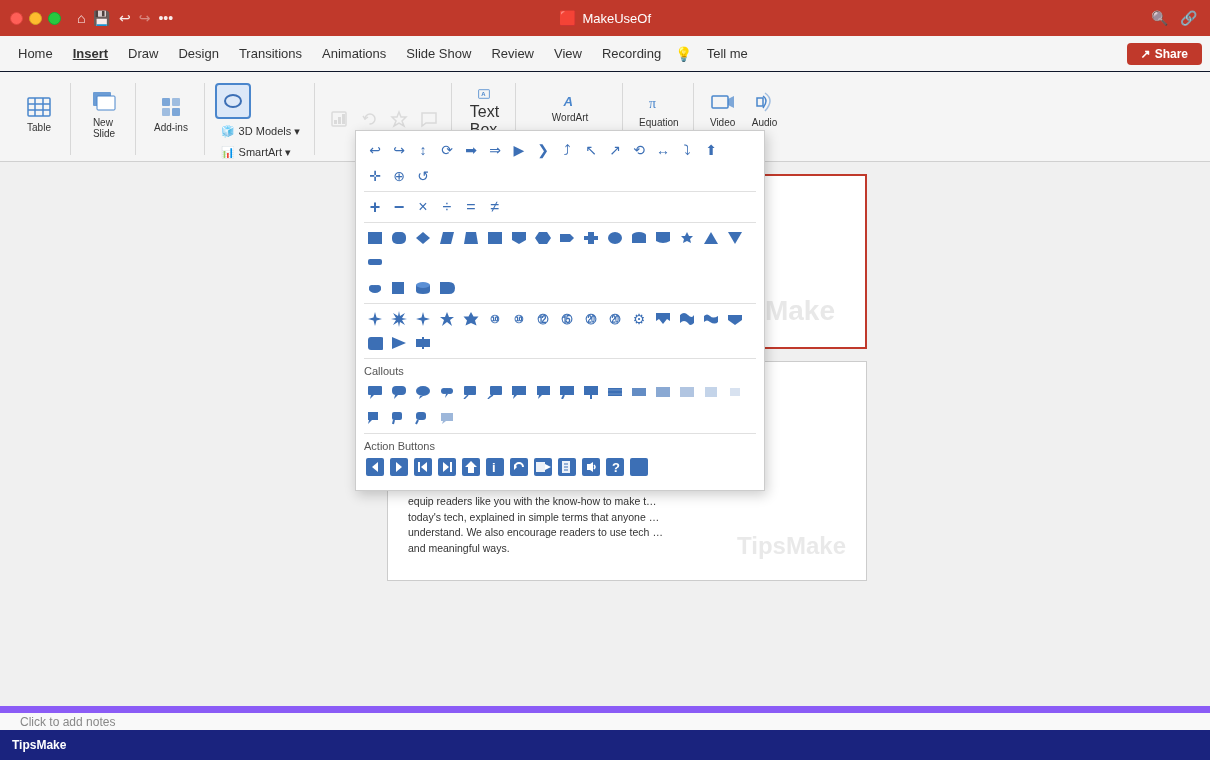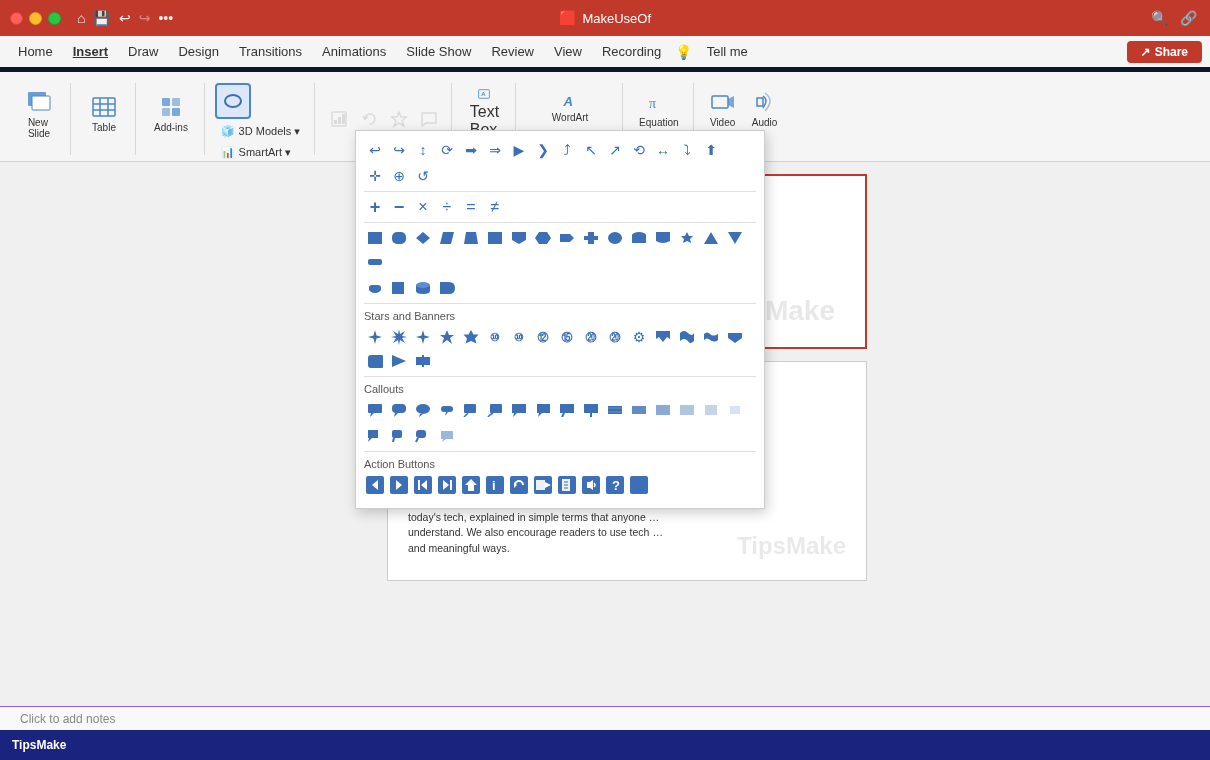--- a/index.html
+++ b/index.html
@@ -45,21 +45,21 @@
       gap: 12px;
     }
 
     
     #menubar {
       background: #f5f5f5;
       height: 36px;
       display: flex;
       align-items: center;
       padding: 0 8px;
-      border-bottom: 5px solid #0f172a;
+      border-bottom: 1px solid #0f172a;
     }
     .menu-item {
       padding: 4px 10px;
       font-size: 13px;
       color: #333;
       cursor: pointer;
       border-radius: 4px;
     }
     .menu-item.active { font-weight: 600; text-decoration: underline; }
 
@@ -306,40 +306,40 @@
   <div style="background:#c0392b;color:white;padding:4px 14px;border-radius:4px;font-size:12px;font-weight:600;cursor:pointer;display:flex;align-items:center;gap:4px;">
     <span>↗</span>
     <span>Share</span>
   </div>
 </div>
 
 <div id="ribbon">
 
   <div class="ribbon-group">
     <div class="ribbon-btn-large">
-      <svg width="28" height="28" viewBox="0 0 28 28">
-        <rect x="3" y="5" width="18" height="14" rx="1" fill="#4a86cc" opacity="0.8"></rect>
-        <rect x="7" y="9" width="18" height="14" rx="1" fill="white" stroke="#4a86cc" stroke-width="1"></rect>
-      </svg>
-      <span style="font-size:10px;">New<br>Slide</span>
-    </div>
-    <div class="ribbon-group-label"></div>
-  </div>
-
-  <div class="ribbon-group">
-    <div class="ribbon-btn-large">
       <svg width="26" height="26" viewBox="0 0 26 26">
         <rect x="2" y="4" width="22" height="18" rx="1" fill="none" stroke="#4a86cc" stroke-width="1.5"></rect>
         <line x1="2" y1="10" x2="24" y2="10" stroke="#4a86cc" stroke-width="1.5"></line>
         <line x1="2" y1="16" x2="24" y2="16" stroke="#4a86cc" stroke-width="1.5"></line>
         <line x1="9" y1="4" x2="9" y2="22" stroke="#4a86cc" stroke-width="1.5"></line>
         <line x1="17" y1="4" x2="17" y2="22" stroke="#4a86cc" stroke-width="1.5"></line>
       </svg>
       <span style="font-size:10px;">Table</span>
     </div>
+  </div>
+
+  <div class="ribbon-group">
+    <div class="ribbon-btn-large">
+      <svg width="28" height="28" viewBox="0 0 28 28">
+        <rect x="3" y="5" width="18" height="14" rx="1" fill="#4a86cc" opacity="0.8"></rect>
+        <rect x="7" y="9" width="18" height="14" rx="1" fill="white" stroke="#4a86cc" stroke-width="1"></rect>
+      </svg>
+      <span style="font-size:10px;">New<br>Slide</span>
+    </div>
+    <div class="ribbon-group-label"></div>
   </div>
 
 
   <div class="ribbon-group">
     <div class="ribbon-btn-large">
       <svg width="26" height="26" viewBox="0 0 26 26">
         <rect x="4" y="4" width="8" height="8" rx="1" fill="#4a86cc" opacity="0.7"></rect>
         <rect x="14" y="4" width="8" height="8" rx="1" fill="#4a86cc" opacity="0.5"></rect>
         <rect x="4" y="14" width="8" height="8" rx="1" fill="#4a86cc" opacity="0.5"></rect>
         <rect x="14" y="14" width="8" height="8" rx="1" fill="#4a86cc" opacity="0.7"></rect>
@@ -610,21 +610,20 @@
       </div>
     <div class="shape-item">
         <svg width="16" height="14" viewBox="0 0 16 14">
           <path d="M1,1 h9 q6,0 6,6 q0,6 -6,6 h-9 z" fill="#3c6fb5"></path>
         </svg>
       </div>
   </div>
 
   <hr class="divider-line">
 
-  <div class="dropdown-section-label">Stars and Banners</div>
   <div class="shape-grid">
     <div class="shape-item">
         <svg width="16" height="16" viewBox="0 0 16 16">
           <path d="M8,1 L9.5,6.5 L15,8 L9.5,9.5 L8,15 L6.5,9.5 L1,8 L6.5,6.5 Z" fill="#3c6fb5"></path>
         </svg>
       </div>
     <div class="shape-item">
         <svg width="16" height="16" viewBox="0 0 16 16">
           <path d="M8,0 L9,5 L14,2 L11,7 L16,8 L11,9 L14,14 L9,11 L8,16 L7,11 L2,14 L5,9 L0,8 L5,7 L2,2 L7,5 Z" fill="#3c6fb5"></path>
         </svg>
@@ -921,19 +920,19 @@
       <div class="slide slide2" style="width:480px;min-height:220px;background:white;border:1px solid #ccc;padding:20px;position:relative;">
         <div class="slide-brand">MakeUseOf</div>
         <div class="slide-body" style="font-size:10.5px;color:#333;line-height:1.5;">Founded in 2007, MUO has grown into one of the la…<br>technology publications on the web. Our expertise i…<br>tech has resulted in millions of visitors every month …<br>hundreds of thousands of fans on social media. We …<br>technology is only as useful as the one who uses it …<br>equip readers like you with the know-how to make t…<br>today's tech, explained in simple terms that anyone …<br>understand. We also encourage readers to use tech …<br>and meaningful ways.</div>
         <div style="position:absolute;right:20px;bottom:20px;font-size:24px;font-weight:900;color:rgba(200,200,200,0.4);">TipsMake</div>
       </div>
     </div>
 
   </div>
 </div>
 
-<div id="notes-bar" style="background:#f9f9f9;height:24px;display:flex;align-items:center;padding:0 20px;font-size:12px;color:#888;border-top:1px solid #8b5cf6;">
+<div id="notes-bar" style="background:#f9f9f9;height:24px;display:flex;align-items:center;padding:0 20px;font-size:12px;color:#888;border-top:7px solid #8b5cf6;">
   <span>Click to add notes</span>
 </div>
 
 <div id="statusbar" style="background:#1a237e;height:30px;display:flex;align-items:center;padding:0 12px;color:white;font-size:12px;font-weight:700;">
   <span>TipsMake</span>
 </div>
 
 </body></html>

